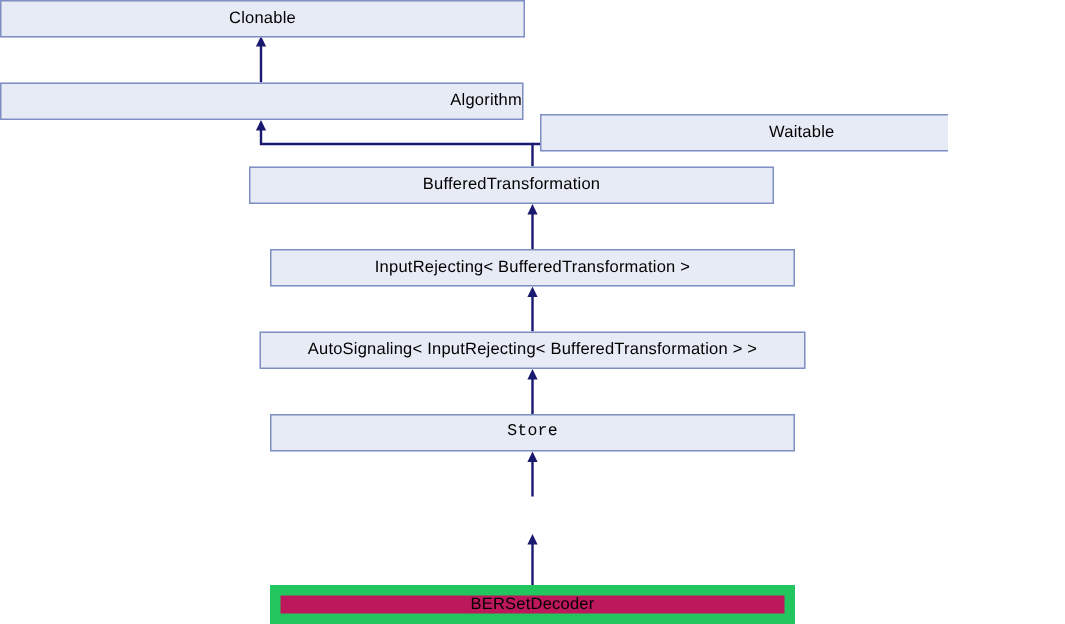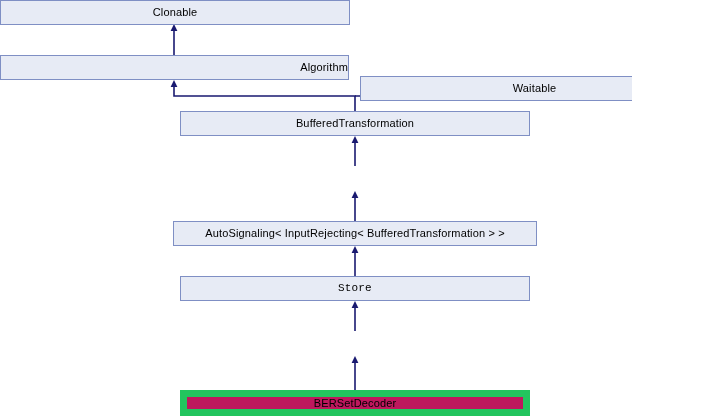--- a/index.html
+++ b/index.html
@@ -110,24 +110,27 @@
   </div>
 
   <div class="node" style="left: 0px; top: 55px; width: 349px; height: 25px; justify-content: flex-end;">
     <span class="node-label">Algorithm</span>
   </div>
 
   <div class="node" style="left: 360px; top: 55px; width: 349px; height: 25px; margin-top: 21px;">
     <span class="node-label">Waitable</span>
   </div>
 
-  <div class="node" style="left: 180px; top: 111px; width: 350px; height: 25px;">
+  <div class="node" style="left: 166px; top: 111px; width: 350px; height: 25px;">
     <span class="node-label">BufferedTransformation</span>
   </div>
 
+  <div class="node" style="left: 180px; top: 166px; width: 350px; height: 25px;">
+    <span class="node-label">InputRejecting&lt; BufferedTransformation &gt;</span>
+  </div>
 
   <div class="node" style="left: 173px; top: 221px; width: 364px; height: 25px;">
     <span class="node-label">AutoSignaling&lt; InputRejecting&lt; BufferedTransformation &gt; &gt;</span>
   </div>
 
   <div class="node" style="left: 180px; top: 276px; width: 350px; height: 25px; font-family: Liberation Mono, monospace;">
     <span class="node-label">Store</span>
   </div>
 
 

